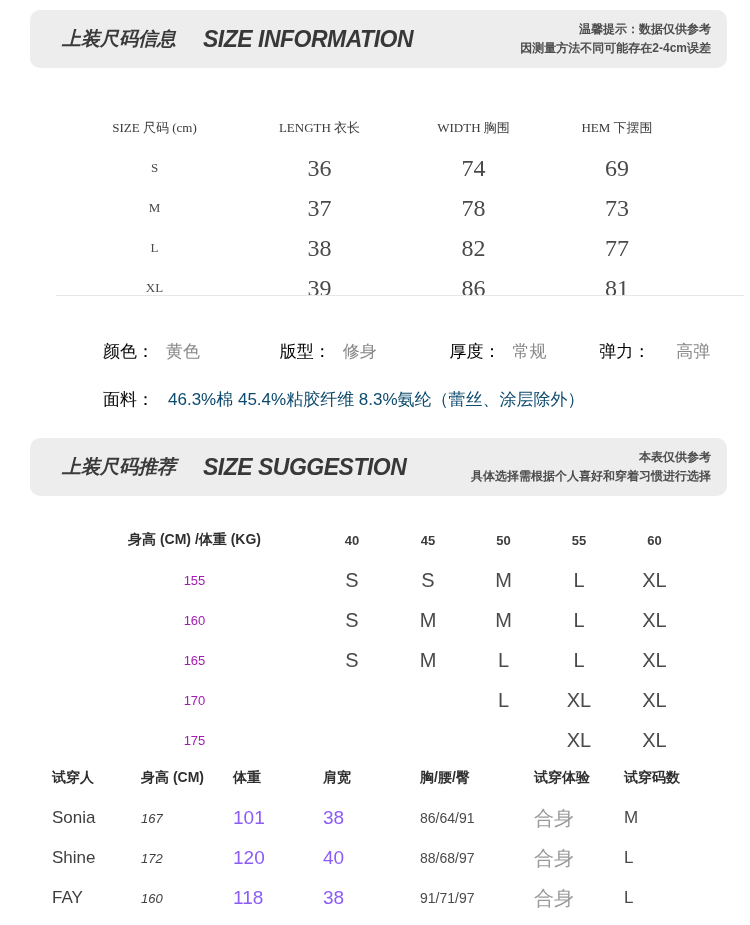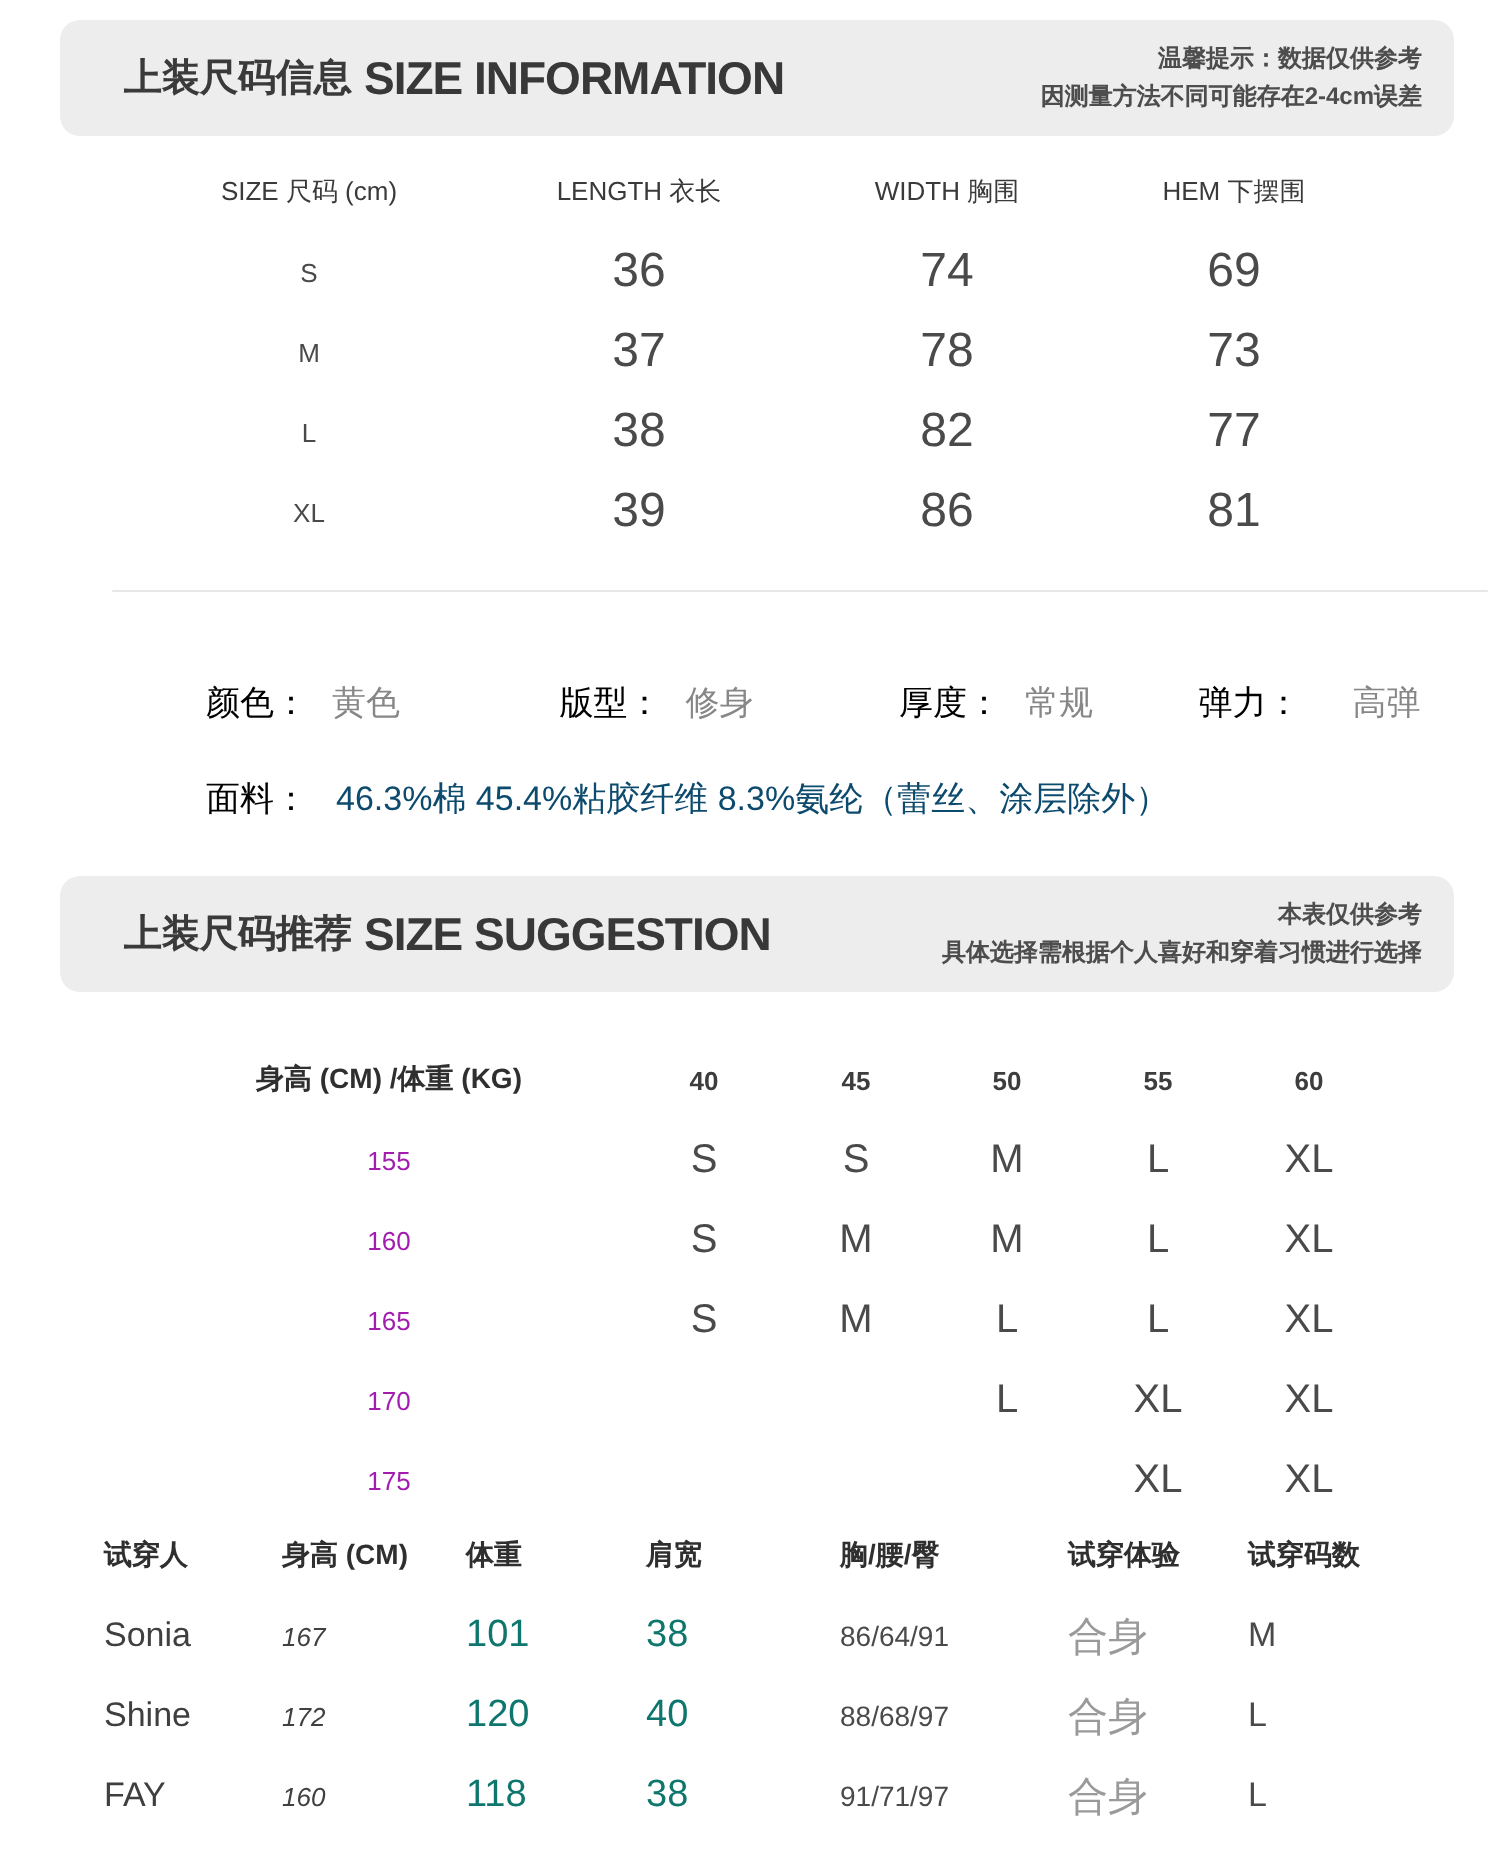--- a/index.html
+++ b/index.html
@@ -13,26 +13,26 @@
   }
   
   .hdr{
     position:absolute;left:30px;width:697px;height:58px;
     background:#ededed;border-radius:10px;
     display:flex;align-items:center;justify-content:space-between;
     padding:0 16px 0 32px;box-sizing:border-box;
   }
   .hdr1{top:10px}
   .hdr2{top:438px}
-  .hdr-left{display:flex;align-items:center;gap:6px;white-space:nowrap;}
+  .hdr-left{display:flex;align-items:center;gap:27px;white-space:nowrap;font-style:italic;}
   .t-zh{font-size:19px;font-weight:700;color:#3a3a3a;}
   .t-en{font-size:23px;font-weight:800;color:#383838;letter-spacing:-0.5px;}
   .hdr-note{font-size:12px;font-weight:700;color:#4d4d4d;text-align:right;line-height:1.55;}
   
-  .info-table{position:absolute;left:70px;top:76px;width:617px;}
+  .info-table{position:absolute;left:70px;top:108px;width:617px;font-family:Liberation Serif, serif;}
   .info-row{display:grid;grid-template-columns:169px 161px 147px 140px;height:40px;align-items:center;text-align:center;}
   .th{font-size:13px;color:#3a3a3a;}
   .size-label{font-size:13px;color:#4a4a4a;}
   .num{font-size:24px;color:#4a4a4a;font-weight:400;}
   
   .divider{position:absolute;left:56px;top:295px;width:688px;height:0;border-top:1px solid #e7e7e7;border-radius:2px;}
   
   .attrs{position:absolute;left:63px;top:338px;width:660px;font-size:17px;white-space:nowrap;}
   .attr-row{height:28px;line-height:28px;}
   .attr-item{display:inline-block;}
@@ -48,21 +48,21 @@
   .sug-corner{font-size:14px;font-weight:700;color:#2f2f2f;}
   .sug-wt{font-size:13px;font-weight:600;color:#3d3d3d;}
   .sug-ht{font-size:13px;color:#a21caf;}
   .sug-size{font-size:20px;color:#4a4a4a;}
   
   .fit-table{position:absolute;left:52px;top:758px;width:648px;}
   .fit-row{display:grid;grid-template-columns:89px 92px 90px 97px 114px 90px 76px;height:40px;align-items:center;}
   .fit-th{font-size:14px;font-weight:600;color:#2f2f2f;}
   .fit-name{font-size:17px;color:#3f3f3f;}
   .fit-height{font-size:13px;color:#404040;font-style:italic;}
-  .fit-big{font-size:19px;color:#0f766e;}
+  .fit-big{font-size:19px;color:#8b5cf6;}
   .fit-bwh{font-size:14px;color:#4a4a4a;}
   .fit-exp{font-size:20px;color:#9a9a9a;}
   .fit-size{font-size:17px;color:#4a4a4a;}
 </style>
 </head>
 <body>
 
 <div class="page">
 
   <div class="hdr hdr1">

